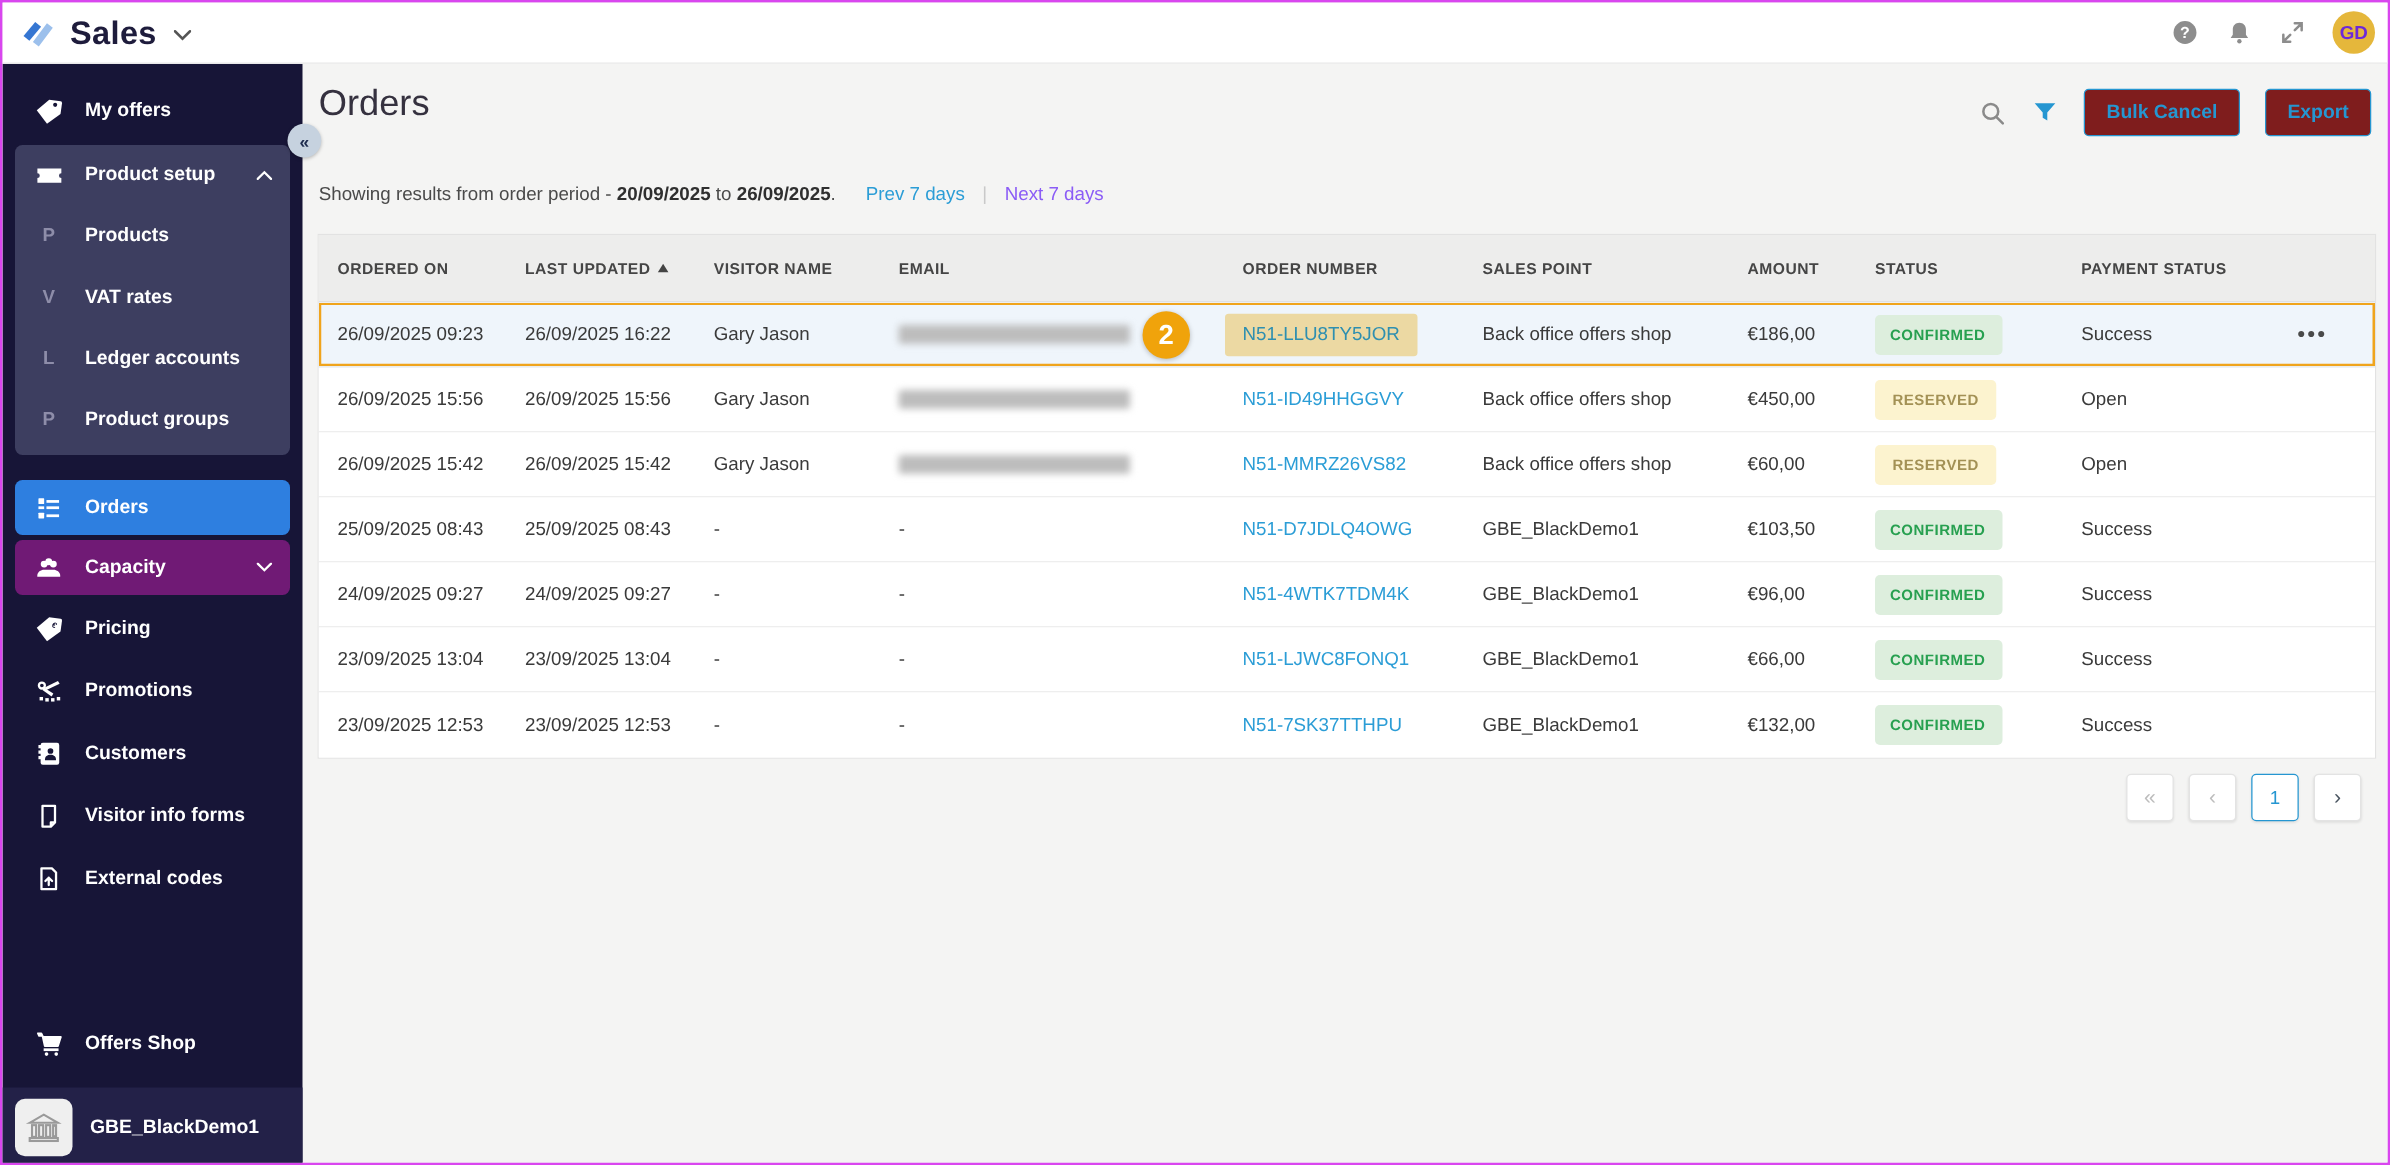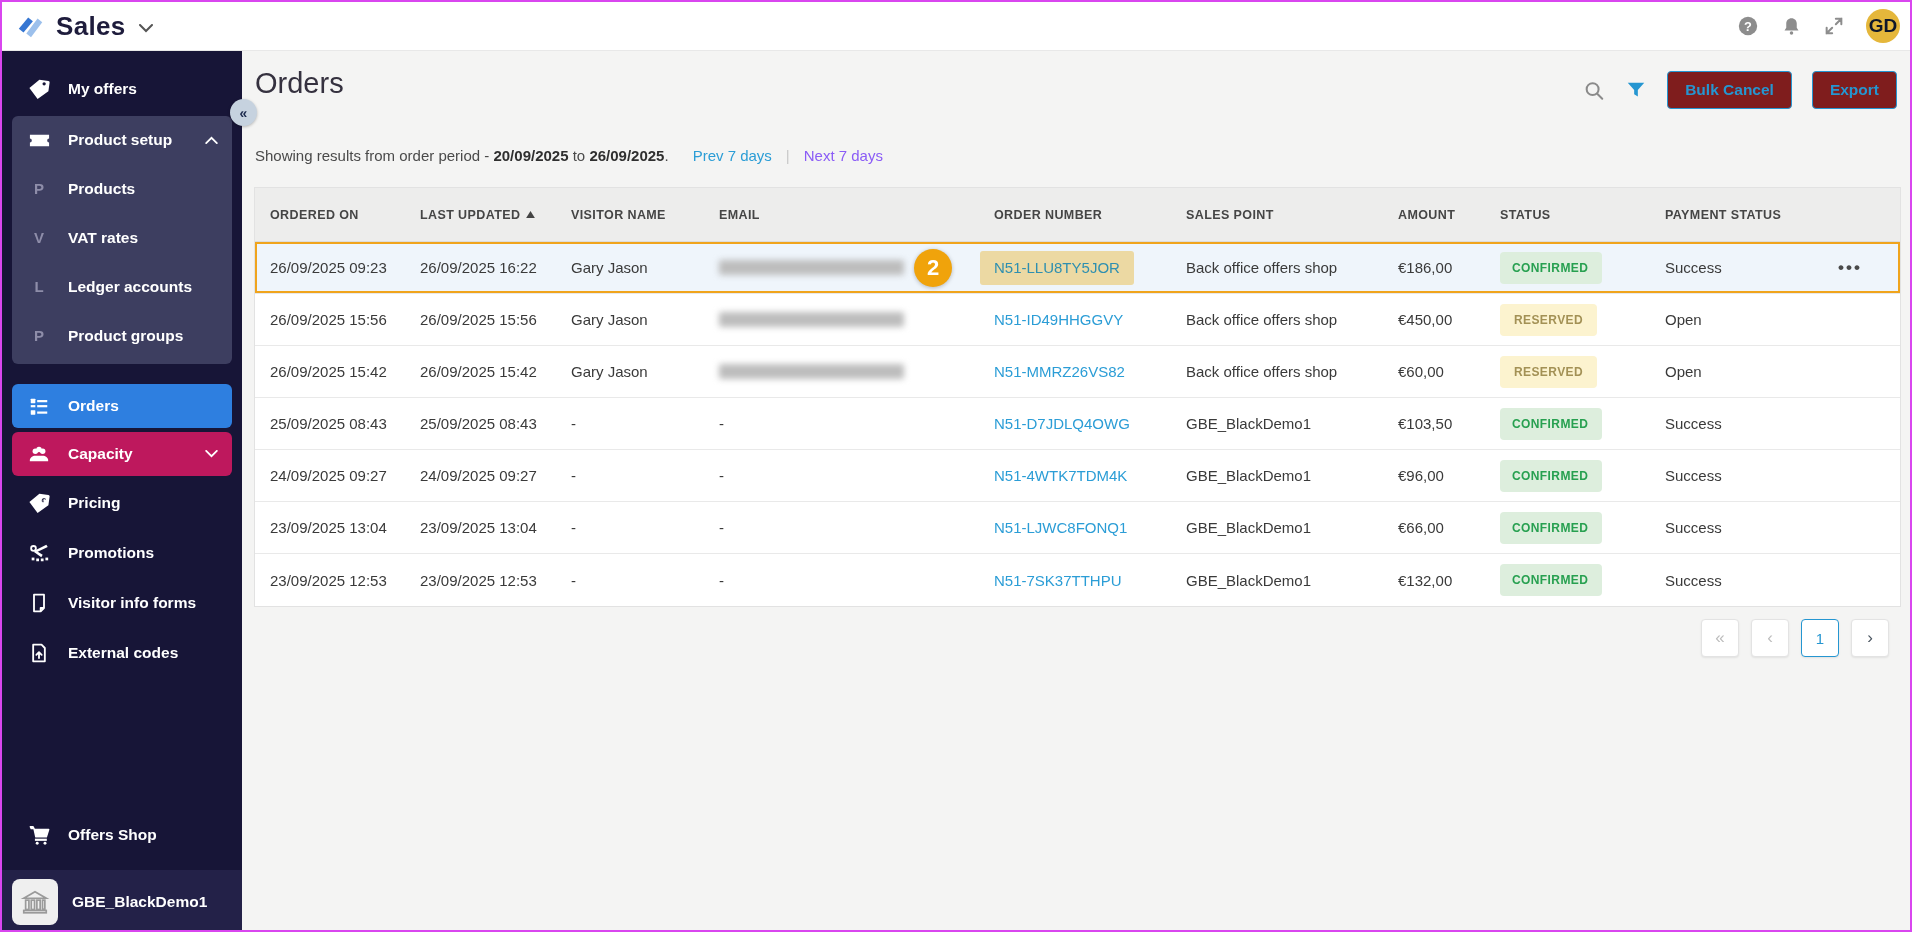--- a/index.html
+++ b/index.html
@@ -7,33 +7,33 @@
   body { font-family:"Liberation Sans", sans-serif; background:#f4f4f3; }
   .window { position:relative; width:1912px; height:932px; border:2px solid #d946ef; background:#f4f4f3; overflow:hidden; }
 
   
   .topbar { position:absolute; left:0; top:0; width:1912px; height:49px; background:#ffffff; border-bottom:1px solid #e8e8e8; display:flex; align-items:center; z-index:30; }
   .brand-wrap { display:flex; align-items:center; gap:10px; padding-left:14px; }
   .brand-name { font-size:26px; font-weight:700; color:#1e1c3c; letter-spacing:0.3px; }
   .brand-caret { margin-left:4px; margin-top:4px; }
   .topbar-right { margin-left:auto; display:flex; align-items:center; gap:21px; padding-right:14px; }
   .tb-icon { width:22px; height:22px; display:flex; align-items:center; justify-content:center; cursor:pointer; }
-  .avatar { width:34px; height:34px; border-radius:50%; background:#e5b73b; color:#0f172a; font-weight:700; font-size:19px; display:flex; align-items:center; justify-content:center; cursor:pointer; }
+  .avatar { width:34px; height:34px; border-radius:50%; background:#e5b73b; color:#6d28d9; font-weight:700; font-size:15px; display:flex; align-items:center; justify-content:center; cursor:pointer; }
 
   
   .sidebar { position:absolute; left:0; top:49px; width:240px; height:883px; background:#171537; z-index:20; display:flex; flex-direction:column; }
   .side-item { display:flex; align-items:center; height:46px; margin:0 10px; border-radius:6px; color:#ffffff; font-size:15.5px; font-weight:700; cursor:pointer; flex:none; }
   .side-item .ico { width:26px; margin-left:14px; margin-right:16px; display:flex; justify-content:center; align-items:center; flex:none; }
   .side-item .letter { width:26px; margin-left:14px; margin-right:16px; text-align:center; color:#8e8da9; font-weight:700; font-size:15px; flex:none; }
   .side-item .chev { margin-left:auto; margin-right:14px; }
   .group { background:#3d3e60; border-radius:6px; margin:4px 10px 0 10px; padding-bottom:4px; flex:none; }
   .group .side-item { margin:0; }
   .group .side-item.child { height:49px; }
   .active-blue { background:#2e7fe0; height:44px; }
-  .capacity-item { background:#be185d; height:44px; margin-top:4px; }
+  .capacity-item { background:#701a75; height:44px; margin-top:4px; }
   .mt4 { margin-top:4px; }
   .side-spacer { flex:1; }
   .account-bar { height:64px; background:#232148; display:flex; align-items:center; padding:0 10px; flex:none; }
   .account-tile { width:46px; height:46px; background:#efefef; border-radius:8px; display:flex; align-items:center; justify-content:center; flex:none; }
   .account-label { color:#ffffff; font-weight:700; font-size:15.5px; margin-left:14px; }
   .collapse-btn { position:absolute; left:228px; top:97px; width:27px; height:27px; border-radius:50%; background:#c6d2df; color:#1d2b4e; font-weight:700; font-size:14px; display:flex; align-items:center; justify-content:center; z-index:40; cursor:pointer; box-shadow:0 1px 3px rgba(0,0,0,.25); }
 
   
   .main { position:absolute; left:240px; top:49px; width:1672px; height:883px; background:#f4f4f3; }
   .page-title { position:absolute; left:13px; top:16px; font-size:29px; font-weight:400; color:#35313f; }
@@ -206,20 +206,33 @@
             <path d="M8 9 L16 14 L14.5 16.5 L6.5 11 Z"></path>
             <rect x="4" y="17" width="3" height="3"></rect>
             <rect x="9" y="18" width="3" height="3"></rect>
             <rect x="14" y="18" width="3" height="3"></rect>
             <rect x="19" y="17" width="3" height="3"></rect>
           </svg>
       </span>
       <span>Promotions</span>
     </div>
 
+    <div class="side-item mt4">
+      <span class="ico">
+        <svg width="21" height="22" viewBox="0 0 24 24">
+            <rect x="4" y="2" width="17" height="20" rx="2" fill="#fff"></rect>
+            <rect x="2" y="4" width="2.5" height="3" fill="#fff"></rect>
+            <rect x="2" y="9" width="2.5" height="3" fill="#fff"></rect>
+            <rect x="2" y="14" width="2.5" height="3" fill="#fff"></rect>
+            <circle cx="13" cy="9.5" r="2.6" fill="#171537"></circle>
+            <path d="M8 17c0-2.5 2.2-4 5-4s5 1.5 5 4v1H8z" fill="#171537"></path>
+          </svg>
+      </span>
+      <span>Customers</span>
+    </div>
 
     <div class="side-item mt4">
       <span class="ico">
         <svg width="20" height="22" viewBox="0 0 24 24" fill="none" stroke="#fff" stroke-width="2.2" stroke-linejoin="round">
             <path d="M6 2 h12 v16 l-4 4 H6 z"></path>
             <path d="M18 18 h-4 v4"></path>
           </svg>
       </span>
       <span>Visitor info forms</span>
     </div>

